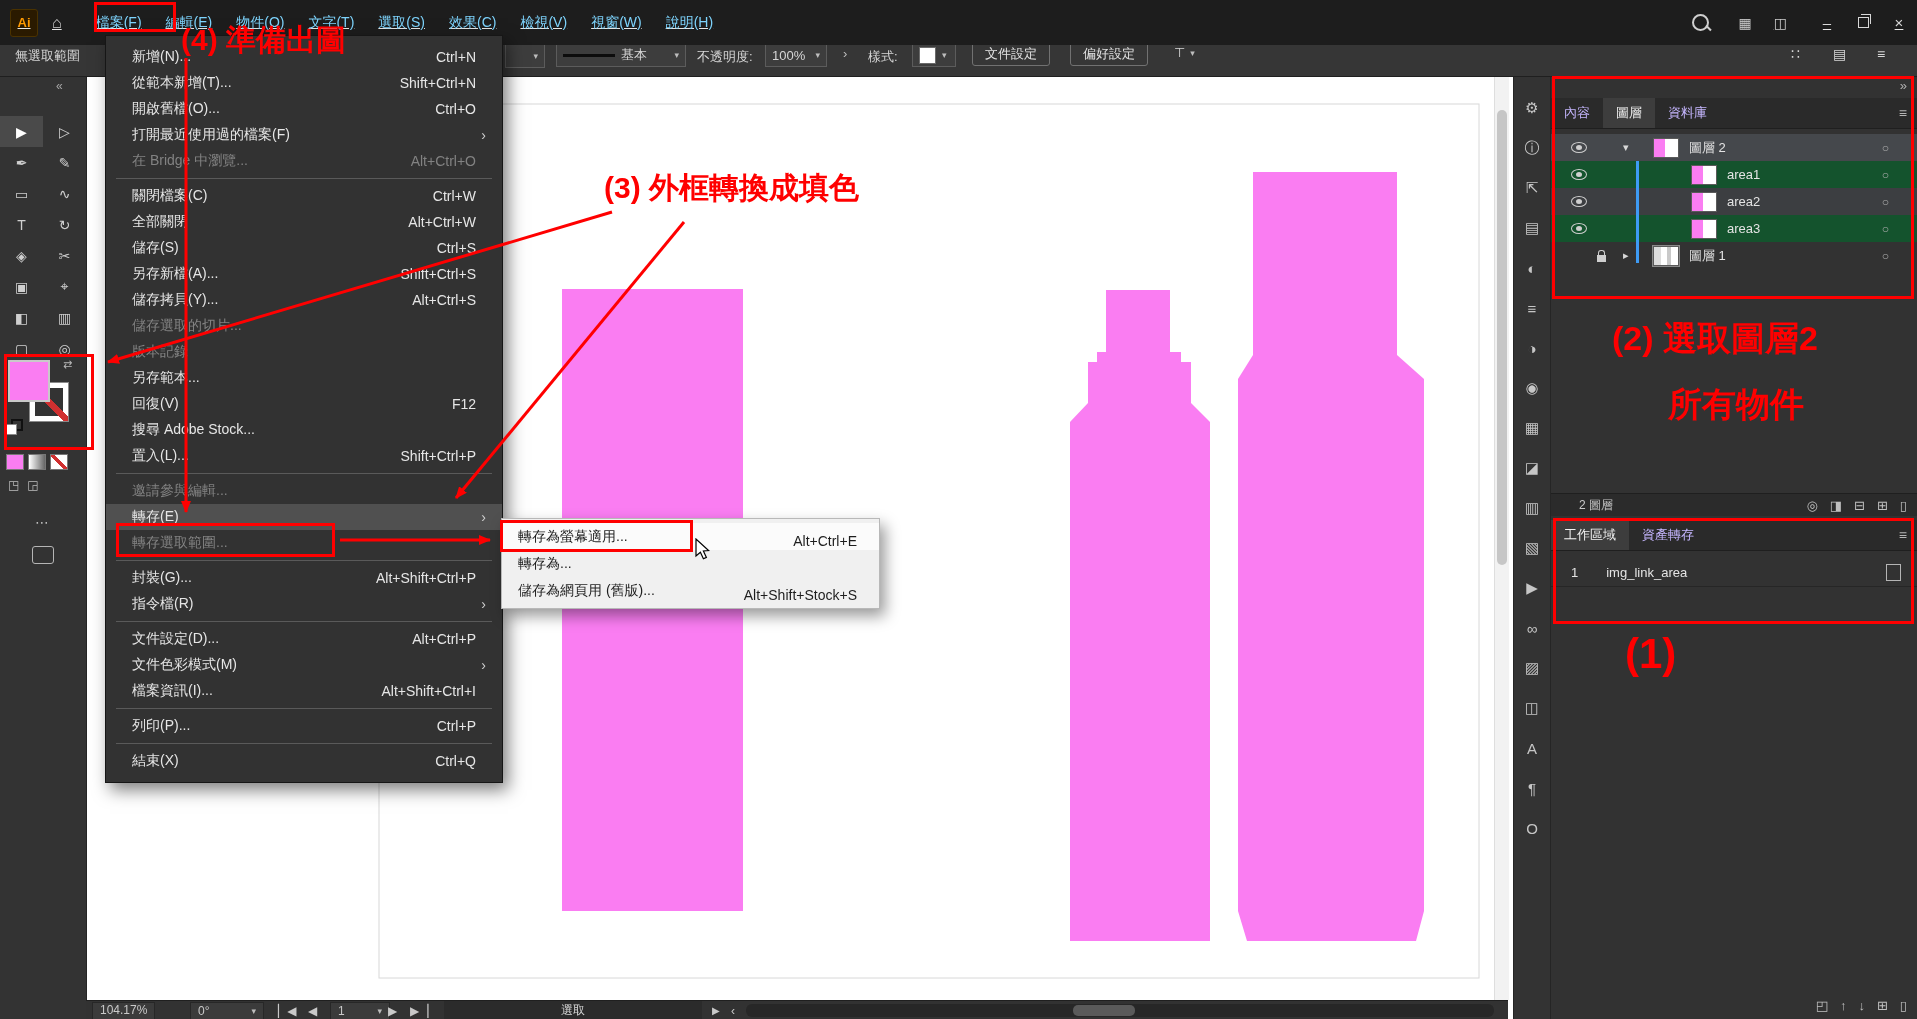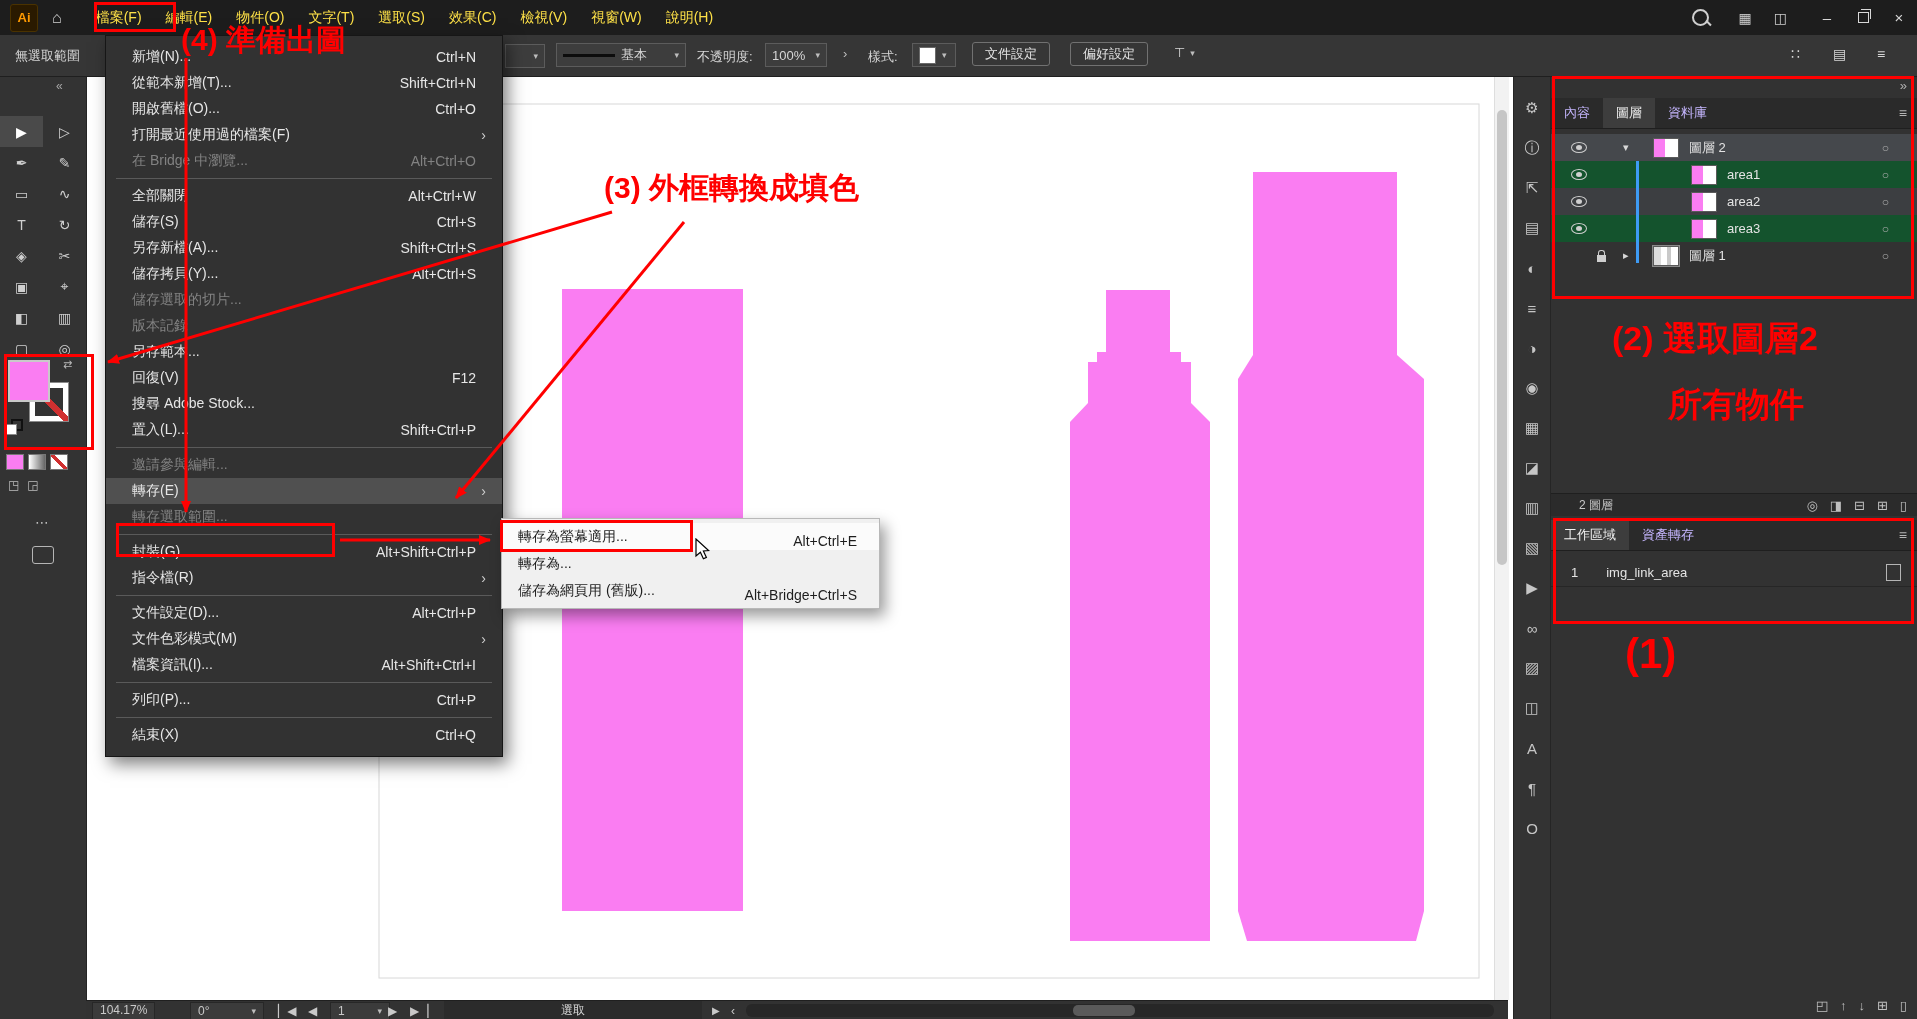--- a/index.html
+++ b/index.html
@@ -1,23 +1,23 @@
 <!DOCTYPE html>
 <html><head>
 <meta charset="utf-8">
 <style>
   html,body{margin:0;padding:0;background:#111;}
   #screen{position:relative;width:1917px;height:1019px;overflow:hidden;background:#fff;
     font-family:"Liberation Sans","DejaVu Sans",sans-serif;color:#e6e6e6;-webkit-font-smoothing:antialiased;}
   
-  #menubar{position:absolute;left:0;top:0;width:1917px;height:35px;background:#1d1d1d;display:flex;align-items:center;z-index:60;}
+  #menubar{position:absolute;left:0;top:0;width:1917px;height:45px;background:#1d1d1d;display:flex;align-items:center;z-index:60;text-decoration:underline;}
   #app-icon{width:26px;height:26px;margin-left:10px;border-radius:3px;background:#2a1a00;color:#ff9a00;font-weight:bold;font-size:13px;display:flex;align-items:center;justify-content:center;border:1px solid #4a3200;}
   #home-icon{margin-left:14px;color:#d0d0d0;font-size:16px;}
   #menus{display:flex;margin-left:22px;height:100%;}
-  .mtop{padding:0 12px;display:flex;align-items:center;font-size:14px;color:#fde047;height:100%;}
+  .mtop{padding:0 12px;display:flex;align-items:center;font-size:14px;color:#7dd3fc;height:100%;}
   #mb-right{margin-left:auto;display:flex;align-items:center;height:100%;}
   .mag{position:relative;width:13px;height:13px;border:2px solid #cfcfcf;border-radius:50%;margin-right:30px;}
   .mag::after{content:'';position:absolute;left:11px;top:11px;width:7px;height:2px;background:#cfcfcf;transform:rotate(45deg);}
   .mbi{color:#cfcfcf;font-size:14px;margin-right:22px;}
   .winbtn{width:36px;height:35px;display:flex;align-items:center;justify-content:center;color:#d8d8d8;font-size:15px;}
   .restore-glyph{position:relative;width:9px;height:9px;border:1px solid #d8d8d8;}
   .restore-glyph::before{content:'';position:absolute;left:2px;top:-4px;width:9px;height:9px;border:1px solid #d8d8d8;border-left:none;border-bottom:none;}
   
   #controlbar{position:absolute;left:0;top:35px;width:1917px;height:41px;background:#363636;border-bottom:1px solid #1f1f1f;z-index:40;font-size:13px;}
   .cb{position:absolute;display:flex;align-items:center;gap:5px;color:#d6d6d6;}
@@ -533,20 +533,25 @@
         <span class="sc">Alt+Ctrl+O</span>
         <span class="ar"></span>
       </div>
 
       <div class="mi sep">
         <span class="lab"></span>
         <span class="sc"></span>
         <span class="ar"></span>
       </div>
 
+      <div class="mi">
+        <span class="lab">關閉檔案(C)</span>
+        <span class="sc">Ctrl+W</span>
+        <span class="ar"></span>
+      </div>
 
       <div class="mi">
         <span class="lab">全部關閉</span>
         <span class="sc">Alt+Ctrl+W</span>
         <span class="ar"></span>
       </div>
 
       <div class="mi">
         <span class="lab">儲存(S)</span>
         <span class="sc">Ctrl+S</span>
@@ -701,21 +706,21 @@
         <span class="sc">Alt+Ctrl+E</span>
       </div>
 
       <div class="smi">
         <span class="lab">轉存為...</span>
         <span class="sc"></span>
       </div>
 
       <div class="smi">
         <span class="lab">儲存為網頁用 (舊版)...</span>
-        <span class="sc">Alt+Bridge+Ctrl+S</span>
+        <span class="sc">Alt+Shift+Stock+S</span>
       </div>
 
   </div>
 
   <div class="rbox" style="left:94px;top:2px;width:82px;height:30px;"></div>
   <div class="rbox" style="left:4px;top:354px;width:90px;height:96px;"></div>
   <div class="rbox" style="left:116px;top:523px;width:219px;height:34px;"></div>
   <div class="rbox" style="left:500px;top:520px;width:193px;height:32px;"></div>
   <div class="rbox" style="left:1552px;top:76px;width:362px;height:223px;"></div>
   <div class="rbox" style="left:1553px;top:518px;width:361px;height:106px;"></div>

